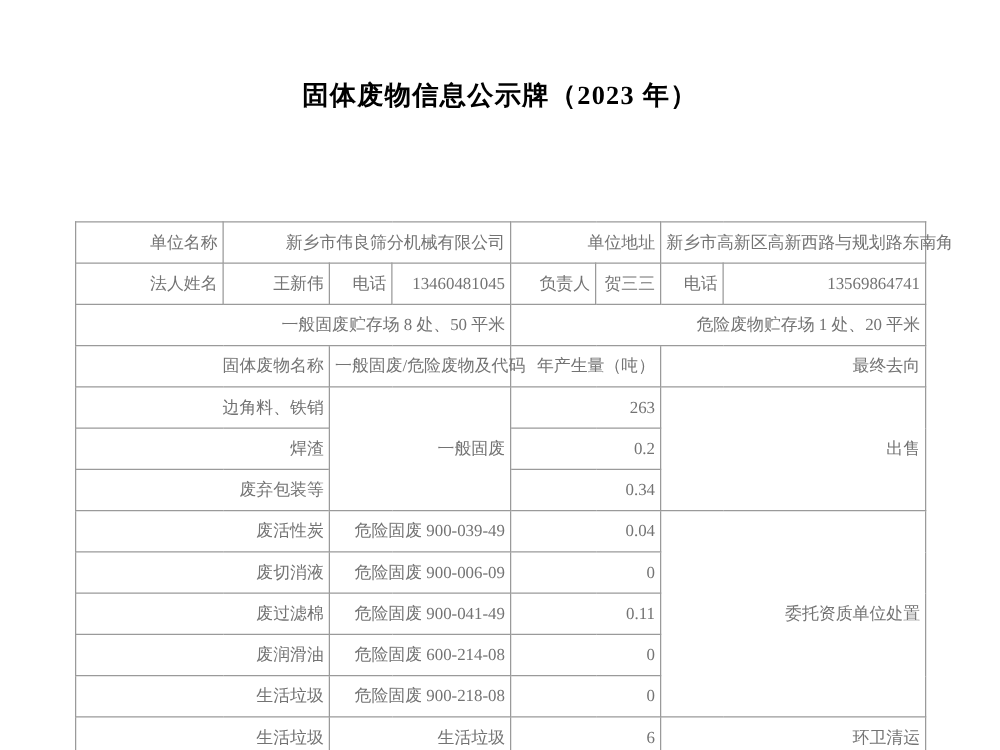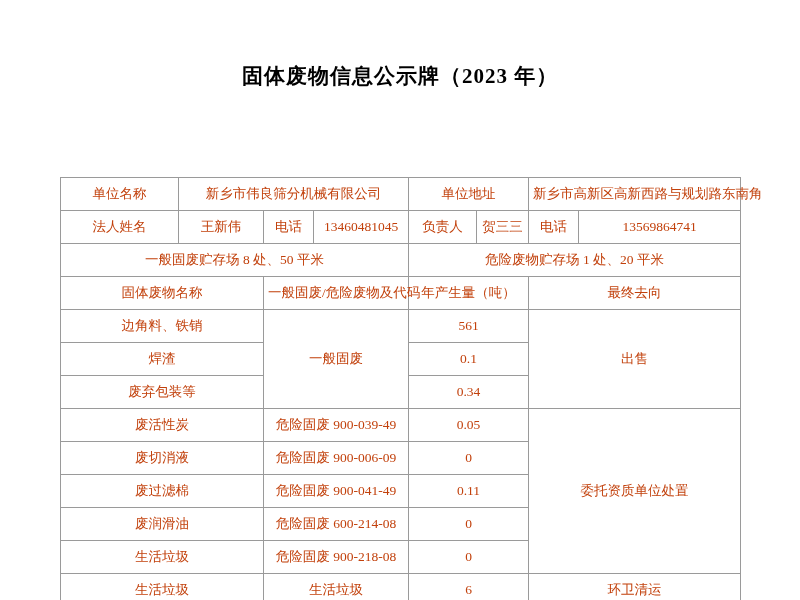--- a/index.html
+++ b/index.html
@@ -35,27 +35,27 @@
     top: 115px;
     width: 680px;
   }
   table.info {
     border-collapse: collapse;
     width: 680px;
     table-layout: fixed;
   }
   table.info td {
     border: 1px solid #9a9a9a;
-    text-align: center;
+    text-align: right;
     vertical-align: middle;
     font-size: 13.5px;
     padding: 0 4px;
     height: 32px;
     line-height: 1.25;
-    color: #c2410c;
+    color: #737373;
     white-space: nowrap;
   }
   td.label {
     font-size: 13.5px;
   }
   td.blue {
     color: #2a2ad0;
     margin-left: 44px;
   }
   td.storage {
@@ -115,38 +115,38 @@
       <tr>
         <td colspan="2" class="header-row">固体废物名称</td>
         <td colspan="2" class="header-row">一般固废/危险废物及代码</td>
         <td colspan="2" class="header-row">年产生量（吨）</td>
         <td colspan="2" class="header-row">最终去向</td>
       </tr>
 
       <tr>
         <td colspan="2">边角料、铁销</td>
         <td colspan="2" rowspan="3">一般固废</td>
-        <td colspan="2">561</td>
+        <td colspan="2">263</td>
         <td colspan="2" rowspan="3" class="blue">出售</td>
       </tr>
 
       <tr>
         <td colspan="2">焊渣</td>
-        <td colspan="2">0.1</td>
+        <td colspan="2">0.2</td>
       </tr>
 
       <tr>
         <td colspan="2">废弃包装等</td>
         <td colspan="2">0.34</td>
       </tr>
 
       <tr>
         <td colspan="2">废活性炭</td>
         <td colspan="2">危险固废  900-039-49</td>
-        <td colspan="2">0.05</td>
+        <td colspan="2">0.04</td>
         <td colspan="2" rowspan="5" class="blue">委托资质单位处置</td>
       </tr>
 
       <tr>
         <td colspan="2">废切消液</td>
         <td colspan="2">危险固废  900-006-09</td>
         <td colspan="2">0</td>
       </tr>
 
       <tr>

